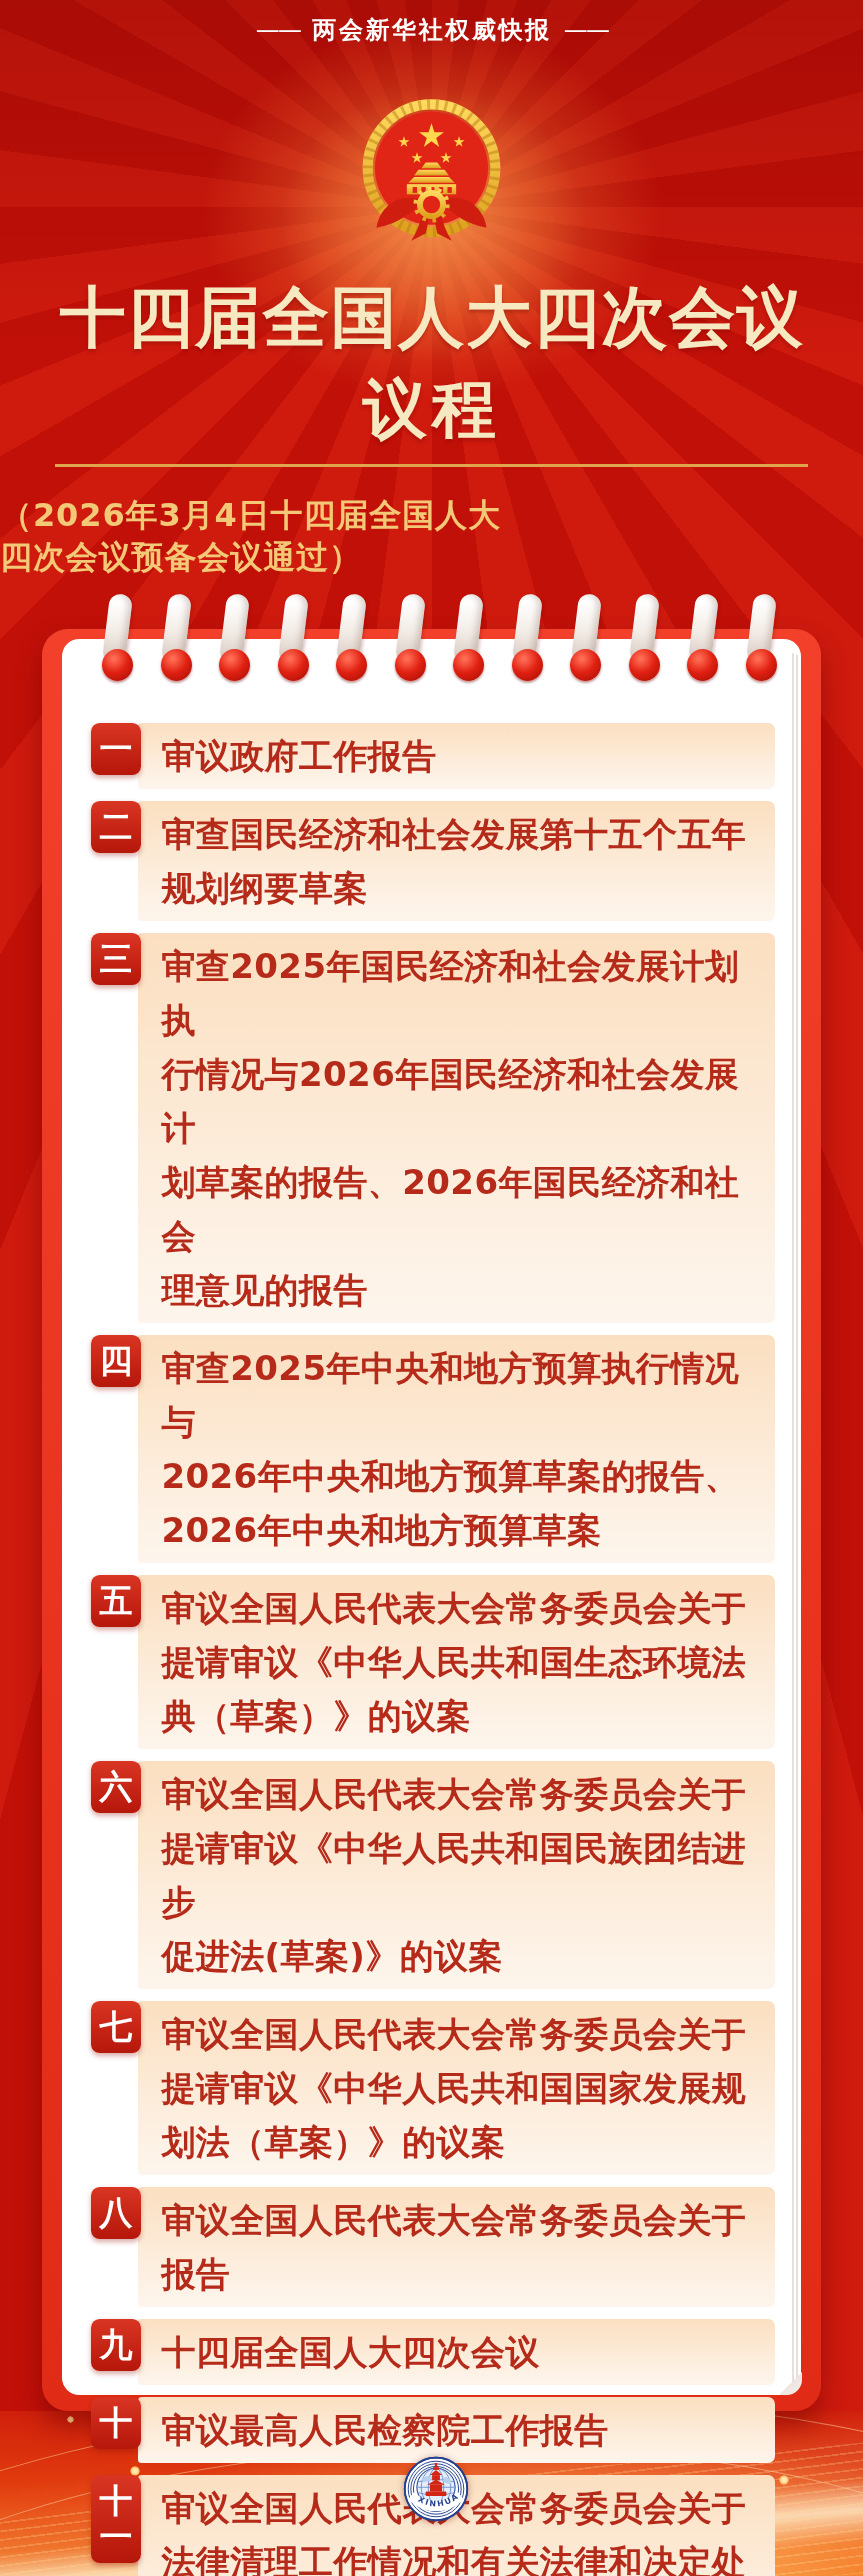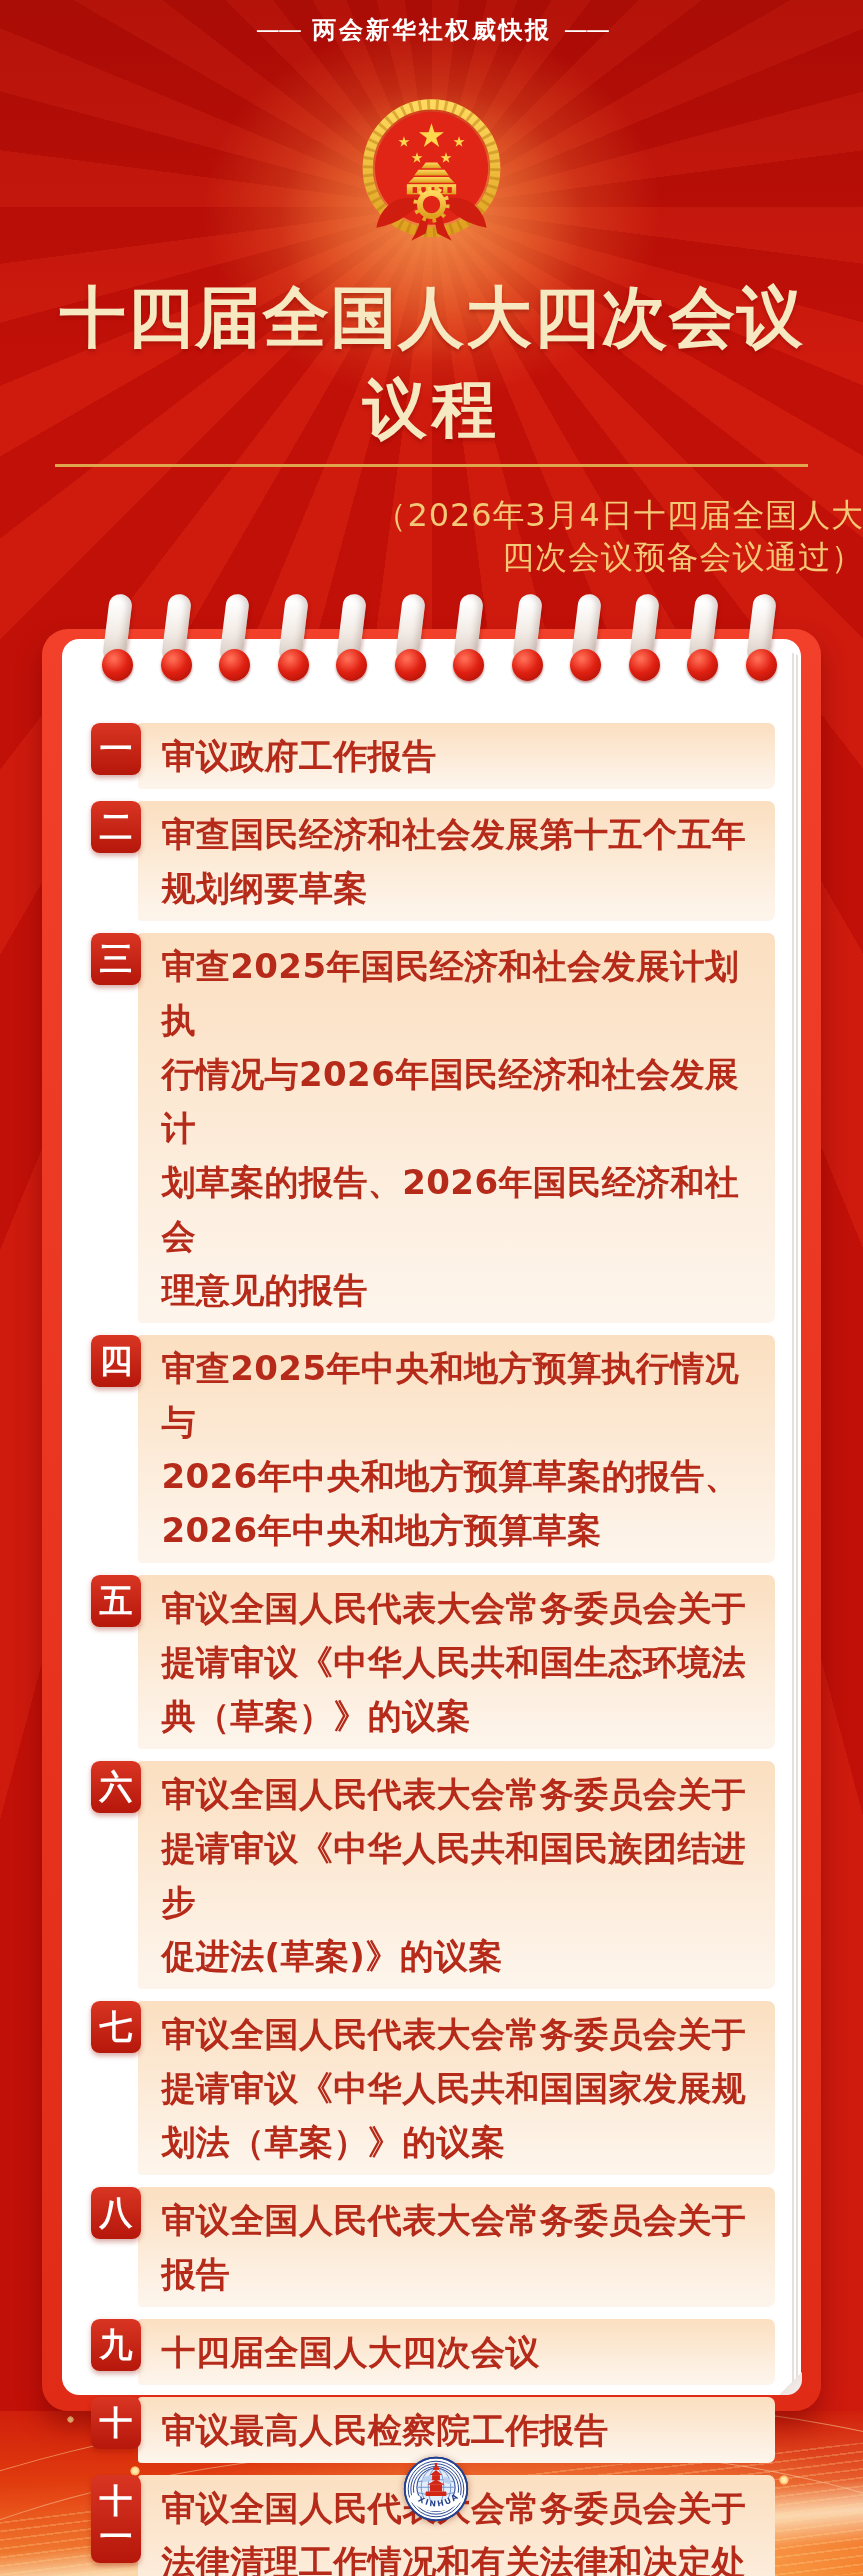--- a/index.html
+++ b/index.html
@@ -20,22 +20,22 @@
   
   .glow{position:absolute;left:242px;top:52px;width:380px;height:345px;pointer-events:none;
     background:radial-gradient(closest-side, rgba(255,170,88,.55), rgba(255,140,60,.22) 55%, transparent 80%);}
   .emblem{position:absolute;left:359px;top:98px;width:145px;height:155px;}
   
   .title1{position:absolute;top:273px;left:0;right:0;text-align:center;color:#f6e9c1;
     font-size:66px;font-weight:900;letter-spacing:1.7px;text-shadow:0 2.6px 3.5px rgba(120,10,0,.35);}
   .title2{position:absolute;top:366px;left:0;right:0;text-align:center;color:#f6e9c1;
     font-size:64px;font-weight:900;letter-spacing:5.2px;text-shadow:0 2.6px 3.5px rgba(120,10,0,.35);}
   .divider{position:absolute;top:464px;left:55px;width:753px;height:2.6px;background:#dfa64e;}
-  .subtitle{position:absolute;top:494px;left:0;right:0;text-align:right;color:#f3c876;
-    font-size:32px;font-weight:400;line-height:42px;white-space:pre-line;letter-spacing:0.9px;}
+  .subtitle{position:absolute;top:494px;left:0;right:0;text-align:left;color:#f3c876;
+    font-size:32px;font-weight:700;line-height:42px;white-space:pre-line;letter-spacing:0.9px;}
   
   .frame{position:absolute;left:42px;top:629px;width:779px;height:1782px;border-radius:26px;
     background:linear-gradient(180deg,#f2402a,#e02b16);box-shadow:0 14px 26px rgba(100,0,0,.45);}
   .card{position:absolute;left:62px;top:639px;width:739px;height:1756px;border-radius:17.3px;background:#ffffff;}
   .card::after{content:"";position:absolute;top:14px;right:0;bottom:10.4px;width:9.5px;border-radius:0 15.5px 15.5px 0;
     background:repeating-linear-gradient(90deg,#e7dedd 0 1.7px,#ffffff 1.7px 4.3px);}
   .fold{position:absolute;right:62px;top:2372px;width:22.5px;height:22.5px;
     background:linear-gradient(135deg,transparent 48%,#ece4e0 50%,#f8f4f1 100%);border-radius:0 0 15.5px 0;}
   
   .rings{position:absolute;left:102px;top:594px;width:675px;height:88px;display:flex;justify-content:space-between;}

